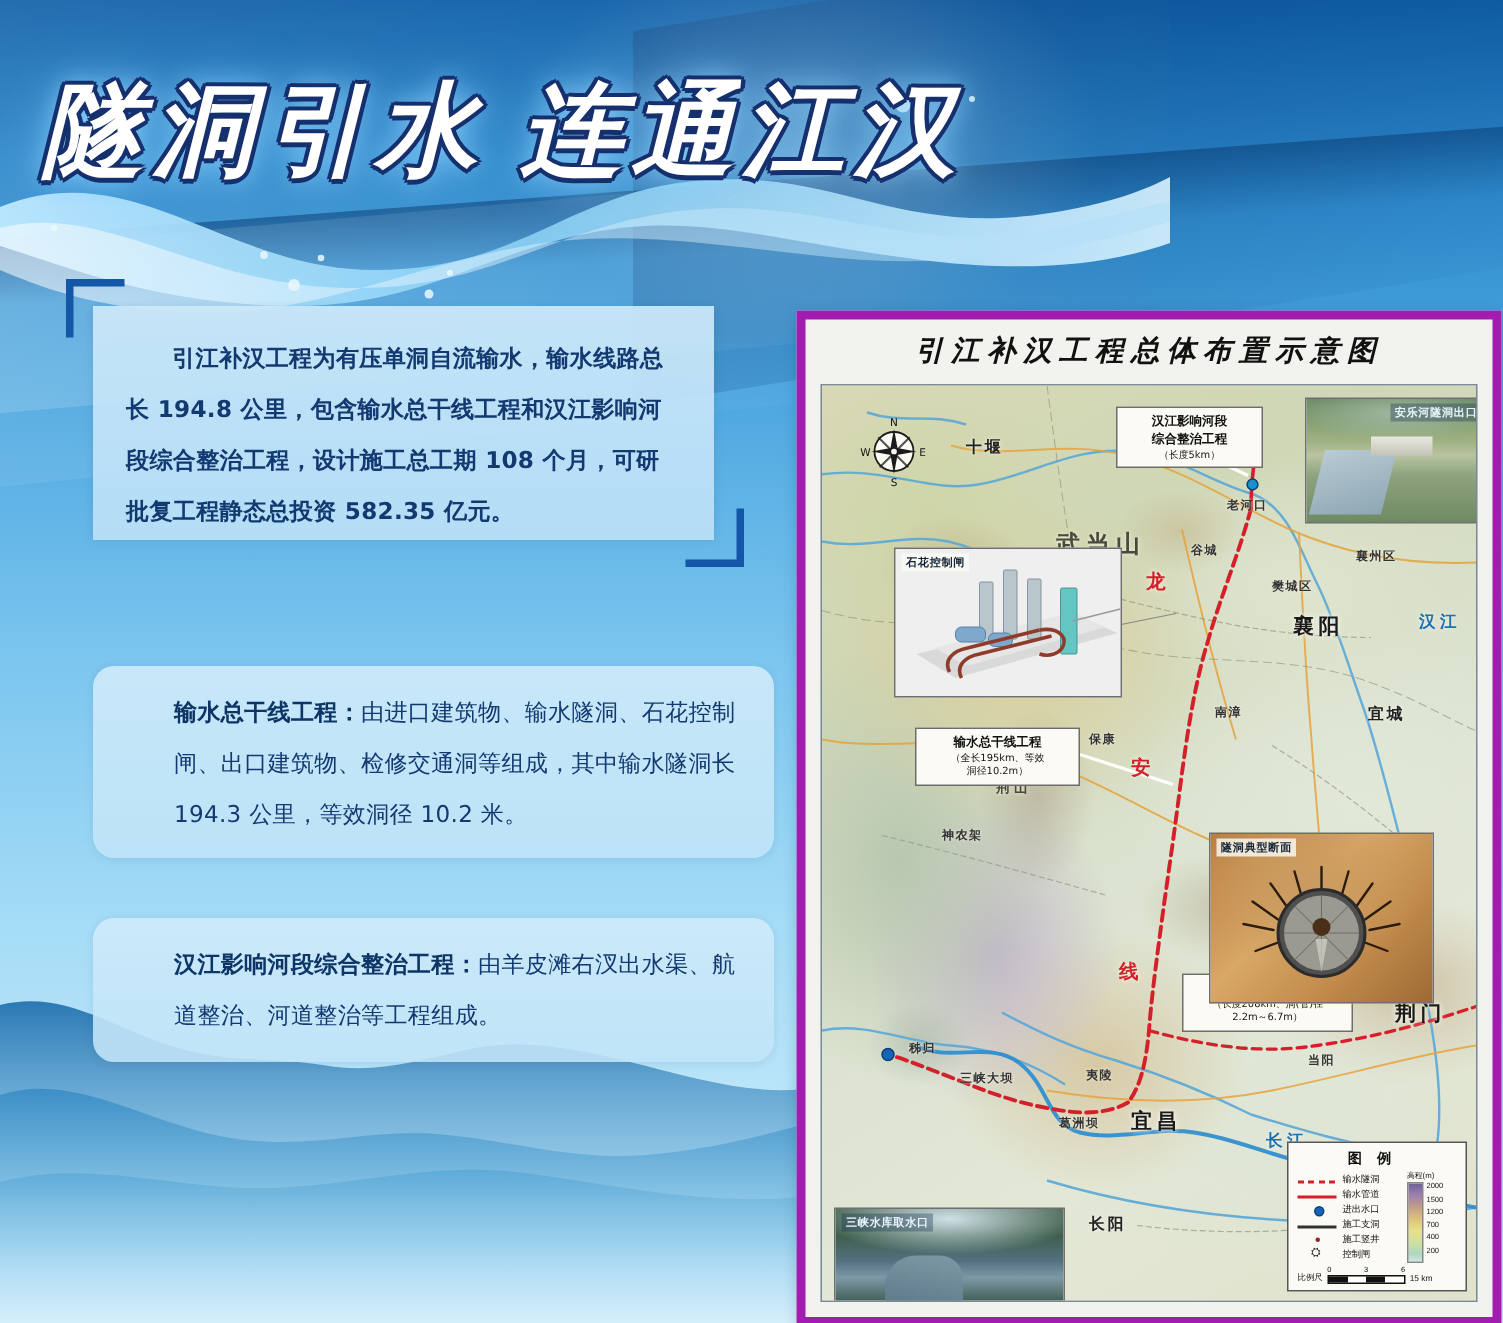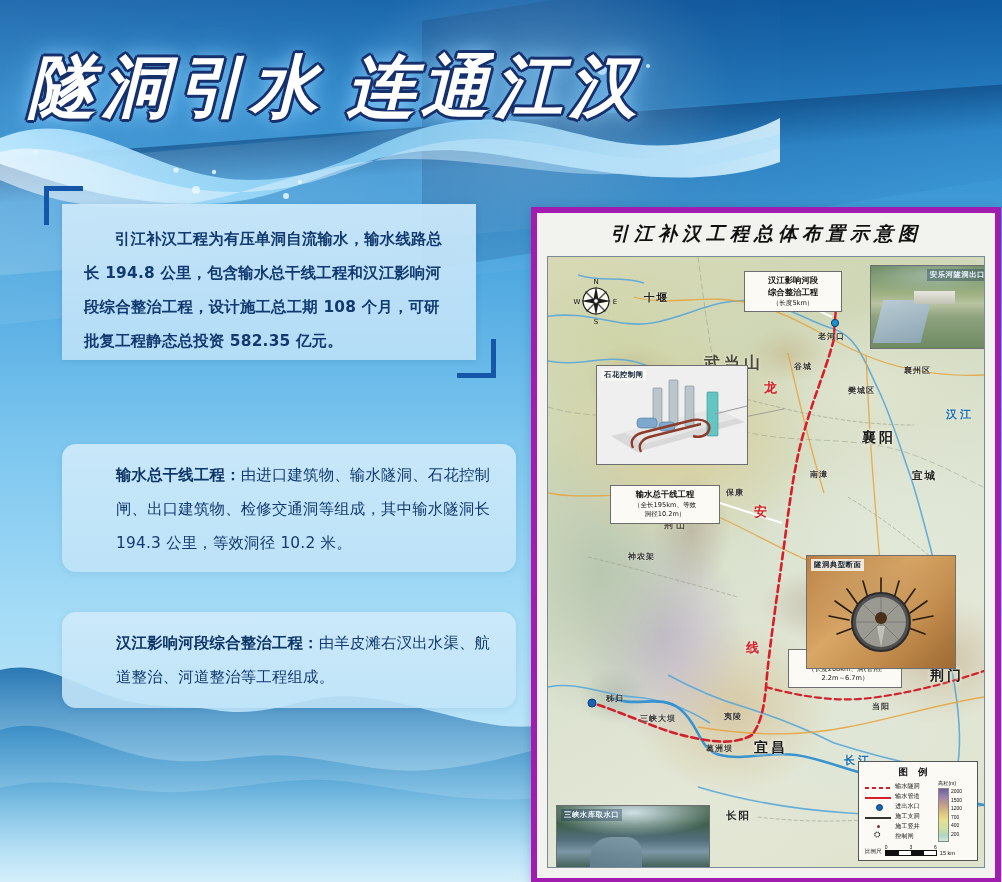--- a/index.html
+++ b/index.html
@@ -365,21 +365,21 @@
             <text x="5" y="27" font-size="7" text-anchor="middle" fill="#111" font-family="DejaVu Sans, sans-serif">W</text>
           </svg>
         </div>
 
         <div class="mlabel city mid" style="left:96px;top:14px;margin-top:20px;">十堰</div>
         <div class="mlabel city mid" style="left:258px;top:26px;">丹江口</div>
         <div class="mlabel city sm" style="left:270px;top:74px;">老河口</div>
         <div class="mlabel city sm" style="left:246px;top:104px;">谷城</div>
         <div class="mlabel city sm" style="left:300px;top:128px;">樊城区</div>
         <div class="mlabel city sm" style="left:356px;top:108px;">襄州区</div>
-        <div class="mlabel city big" style="left:314px;top:152px;margin-top:20px;">襄阳</div>
+        <div class="mlabel city big" style="left:314px;top:152px;">襄阳</div>
         <div class="mlabel city sm" style="left:262px;top:212px;">南漳</div>
         <div class="mlabel city mid" style="left:364px;top:212px;">宜城</div>
         <div class="mlabel city sm" style="left:178px;top:230px;">保康</div>
         <div class="mlabel city big" style="left:382px;top:410px;">荆门</div>
         <div class="mlabel city sm" style="left:284px;top:384px;">远安</div>
         <div class="mlabel city sm" style="left:324px;top:444px;">当阳</div>
         <div class="mlabel city sm" style="left:176px;top:454px;">夷陵</div>
         <div class="mlabel city big" style="left:206px;top:482px;">宜昌</div>
         <div class="mlabel city sm" style="left:58px;top:436px;">秭归</div>
         <div class="mlabel city mid" style="left:178px;top:552px;">长阳</div>

